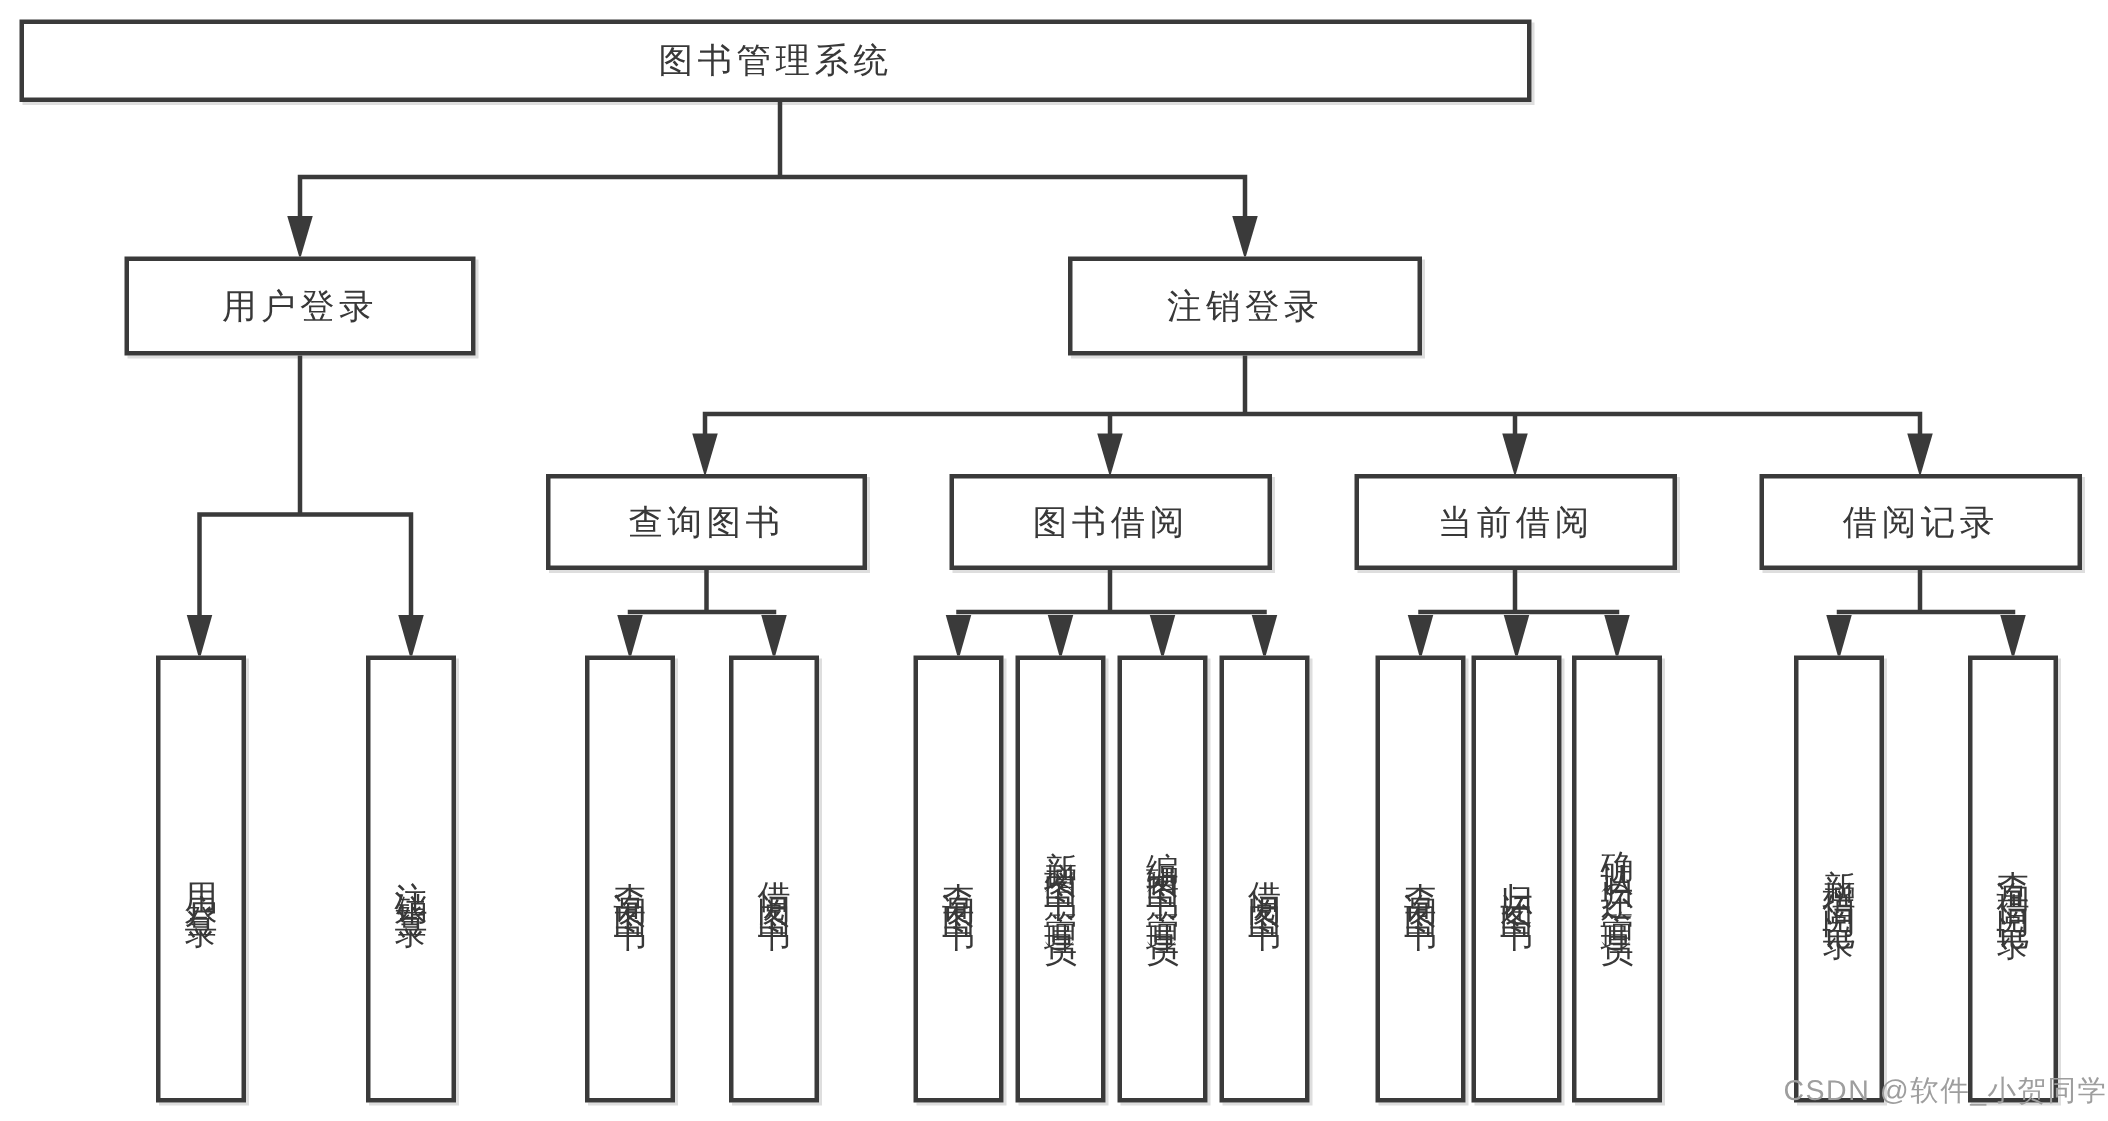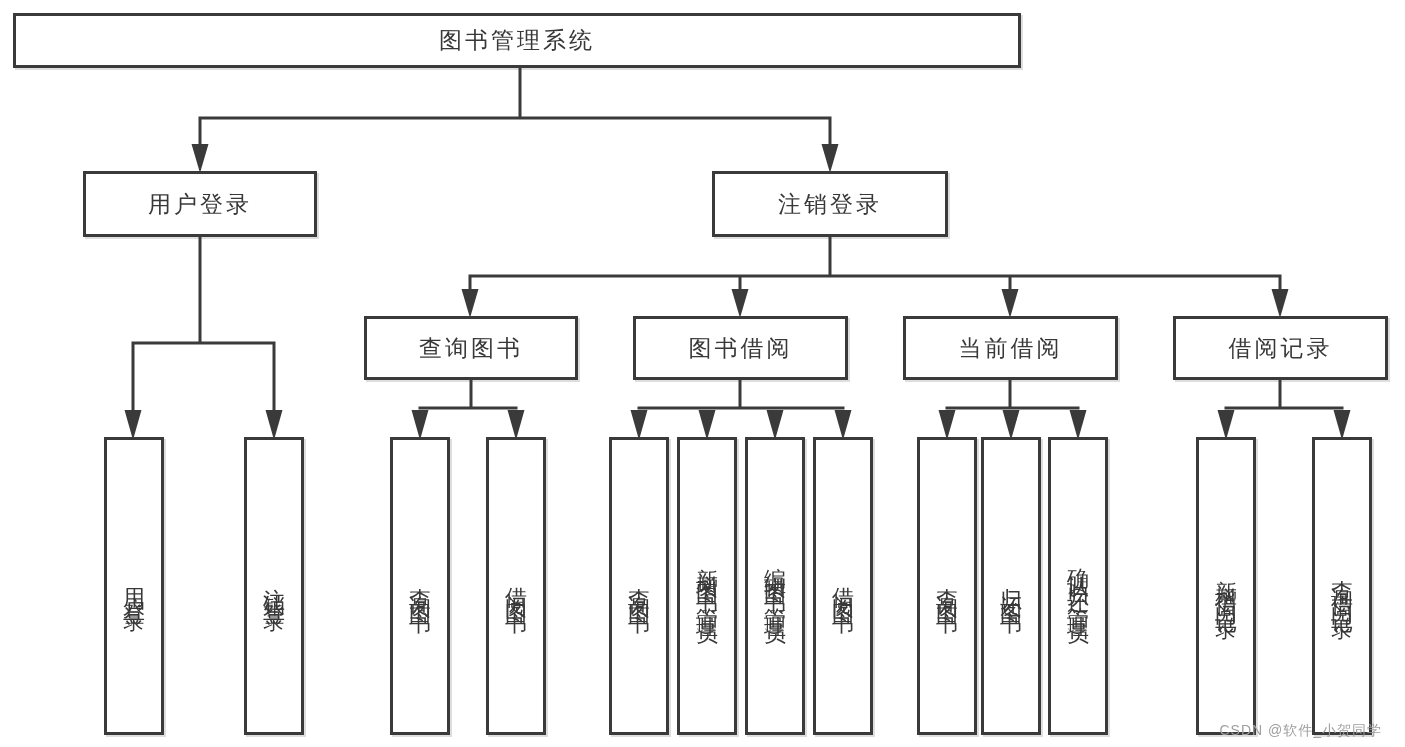--- a/index.html
+++ b/index.html
@@ -37,22 +37,22 @@
   }
   .box.v .lbl {
     writing-mode: vertical-rl;
     text-orientation: mixed;
     font-size: 22px;
     letter-spacing: 8px;
     white-space: normal;
   }
   .watermark {
     position: absolute;
-    right: 23px; bottom: 7px;
-    font-size: 14px;
+    right: 0; bottom: 7px;
+    font-size: 19px;
     letter-spacing: 1px;
     color: var(--watermark, #9e9e9e);
     z-index: 5;
     white-space: nowrap;
   }
 </style>
 </head>
 <body>
 
 <div class="canvas">

